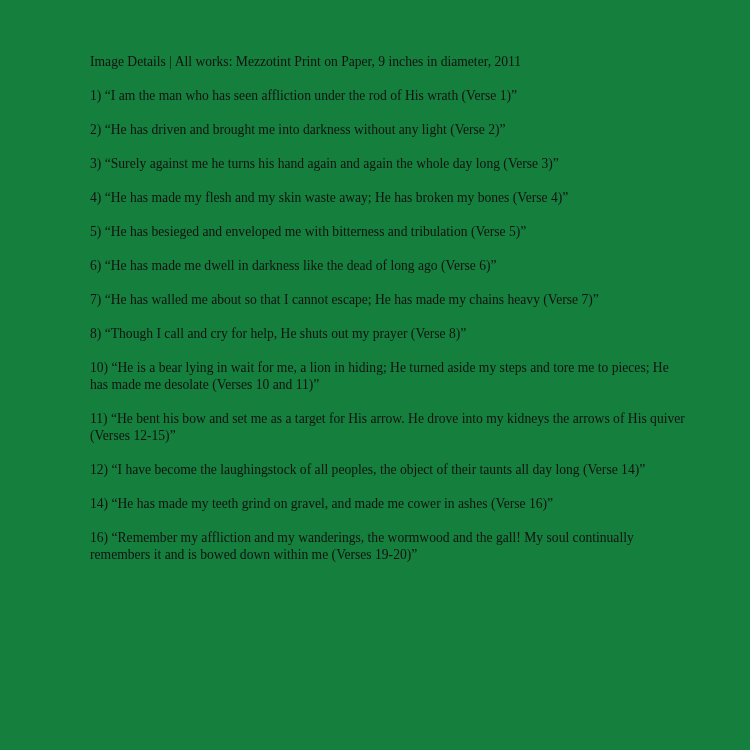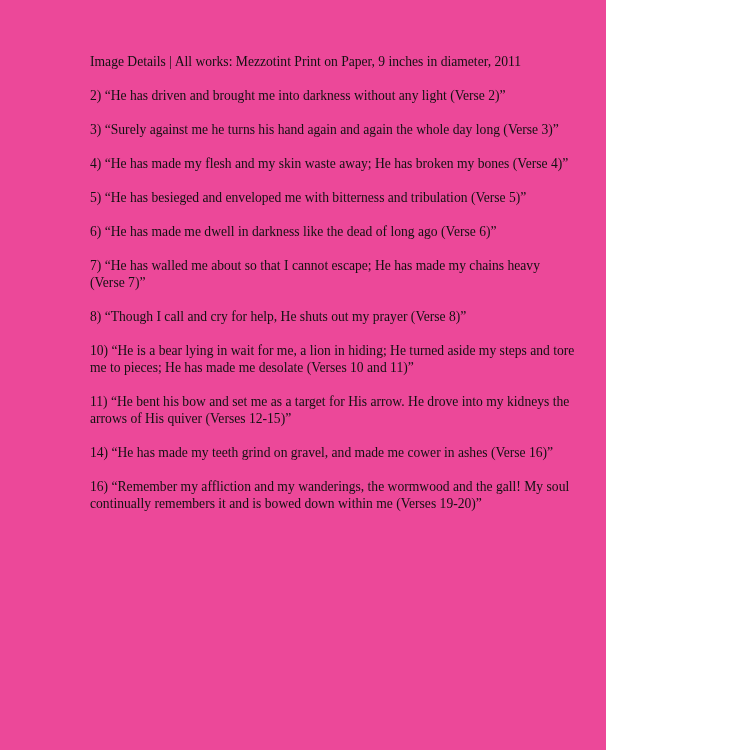--- a/index.html
+++ b/index.html
@@ -5,24 +5,24 @@
   html, body {
     margin: 0;
     padding: 0;
     background: #ffffff;
     width: 750px;
     height: 750px;
     overflow: hidden;
   }
   .page {
     box-sizing: border-box;
-    width: 606px;
+    width: 750px;
     height: 750px;
     padding: 53px 28px 40px 90px;
-    background: #ec4899;
+    background: #15803d;
   }
   .doc {
     max-width: 597px;
     font-family: "Liberation Serif", "DejaVu Serif", serif;
     font-size: 13.6px;
     line-height: 17px;
     color: #111111;
   }
   .doc p {
     margin: 0 0 17px 0;
@@ -31,25 +31,27 @@
   .doc p:last-child {
     margin-bottom: 16px;
   }
 </style>
 </head>
 <body>
 
 <div class="page">
   <div class="doc">
     <p>Image Details | All works: Mezzotint Print on Paper, 9 inches in diameter, 2011</p>
+    <p>1) “I am the man who has seen affliction under the rod of His wrath (Verse 1)”</p>
     <p>2) “He has driven and brought me into darkness without any light (Verse 2)”</p>
     <p>3) “Surely against me he turns his hand again and again the whole day long (Verse 3)”</p>
     <p>4) “He has made my flesh and my skin waste away; He has broken my bones (Verse 4)”</p>
     <p>5) “He has besieged and enveloped me with bitterness and tribulation (Verse 5)”</p>
     <p>6) “He has made me dwell in darkness like the dead of long ago (Verse 6)”</p>
     <p>7) “He has walled me about so that I cannot escape; He has made my chains heavy (Verse 7)”</p>
     <p>8) “Though I call and cry for help, He shuts out my prayer (Verse 8)”</p>
     <p>10) “He is a bear lying in wait for me, a lion in hiding; He turned aside my steps and tore me to pieces; He has made me desolate (Verses 10 and 11)”</p>
     <p>11) “He bent his bow and set me as a target for His arrow. He drove into my kidneys the arrows of His quiver (Verses 12-15)”</p>
+    <p>12) “I have become the laughingstock of all peoples, the object of their taunts all day long (Verse 14)”</p>
     <p>14) “He has made my teeth grind on gravel, and made me cower in ashes (Verse 16)”</p>
     <p>16) “Remember my affliction and my wanderings, the wormwood and the gall! My soul continually remembers it and is bowed down within me (Verses 19-20)”</p>
   </div>
 </div>
 
 </body></html>

